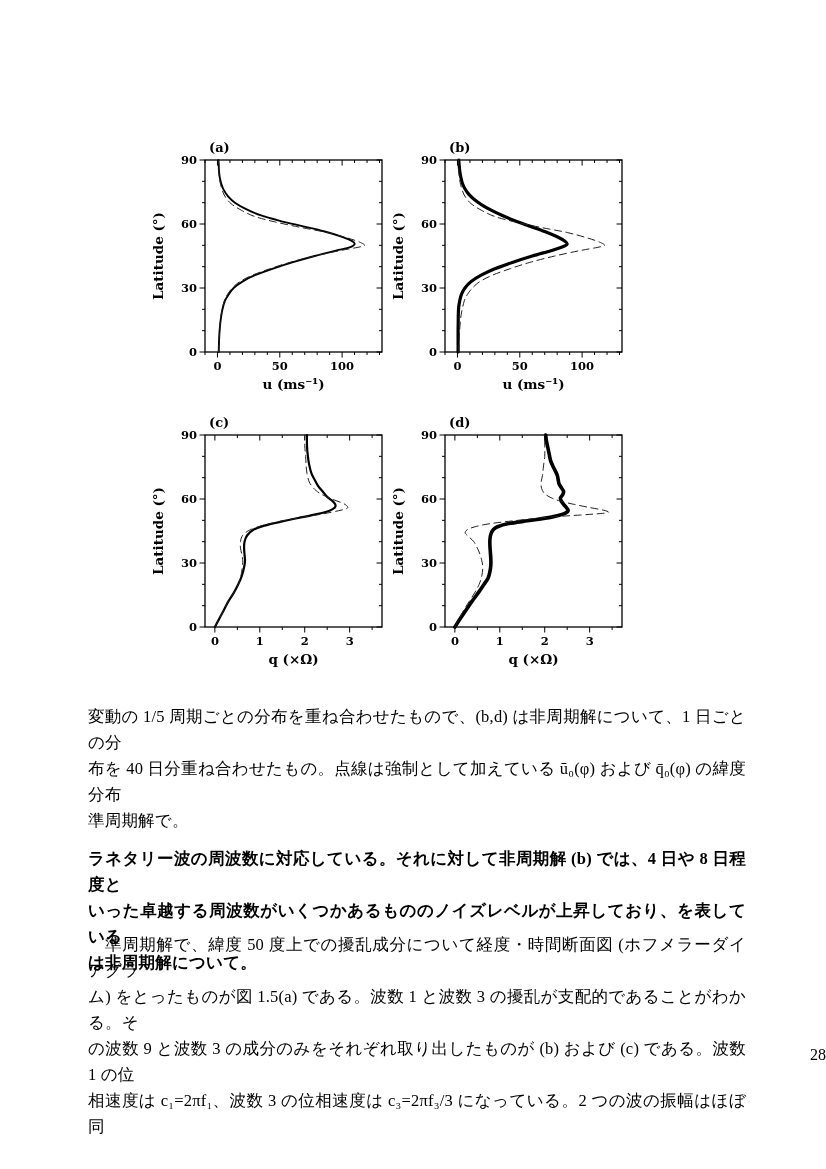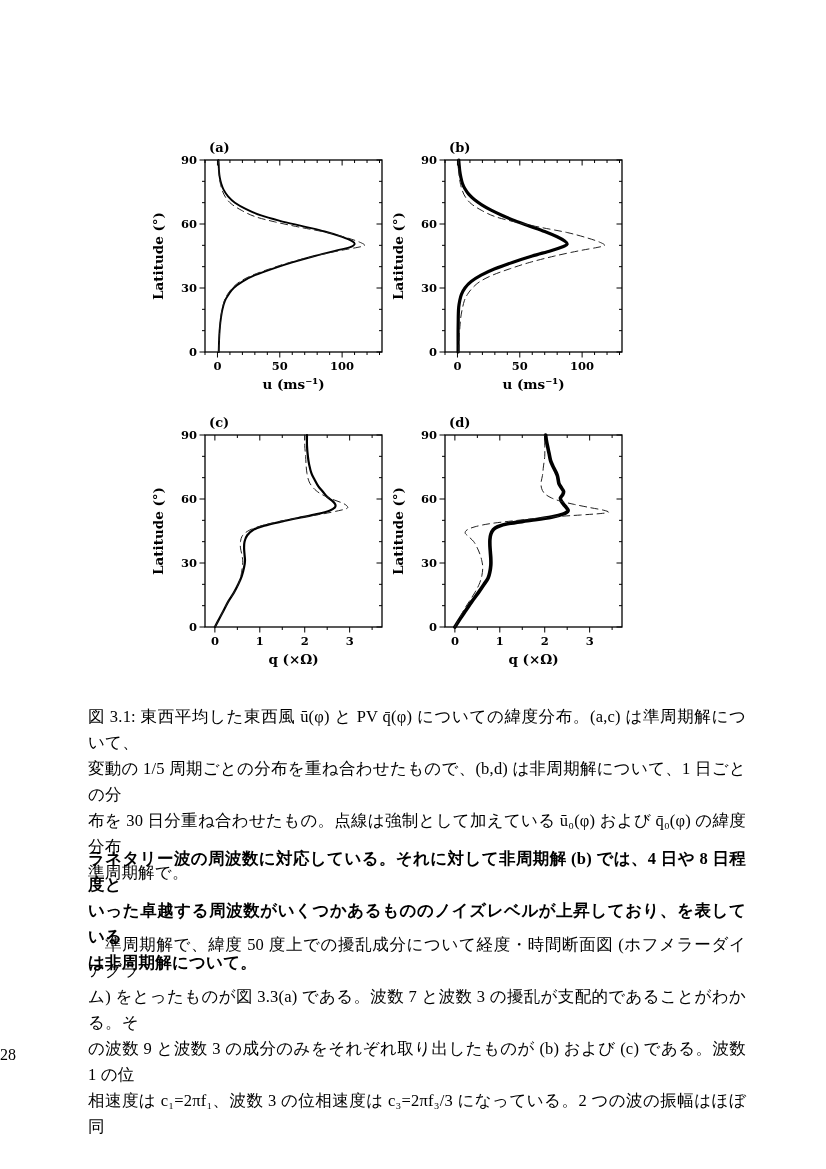--- a/index.html
+++ b/index.html
@@ -16,21 +16,21 @@
   .textblock{
     position:absolute;left:88px;width:658px;
     font-size:16.5px;line-height:26px;color:#000;
     text-align:justify;letter-spacing:0.2px;
   }
   #caption{top:704px;}
   #para1{top:846px;font-weight:bold;}
   #para2{top:932px;}
   .tline{white-space:pre-wrap;}
   #page-number{
-    position:absolute;left:0;top:1046px;width:826px;text-align:left;
+    position:absolute;left:0;top:1046px;width:826px;text-align:right;
     font-size:16px;
   }
   svg text{font-family:"DejaVu Serif","Liberation Serif",serif;}
   .ticklab{font-size:11.5px;font-weight:bold;}
   .axlab{font-size:13.5px;font-weight:bold;}
   .panletter{font-size:13px;font-weight:bold;}
 </style>
 </head>
 <body>
 
@@ -264,31 +264,30 @@
         <text x="49" y="94" text-anchor="end" class="ticklab">60</text>
         <text x="49" y="30" text-anchor="end" class="ticklab">90</text>
         <text x="145.5" y="255" text-anchor="middle" class="axlab">q (×Ω)</text>
         <text x="15" y="122" text-anchor="middle" class="axlab" transform="rotate(-90 15 122)">Latitude (°)</text>
         <text x="61" y="18" class="panletter">(d)</text>
         <path d="M66.88324873096447 218 C67.78 216.58 70.40 212.31 72.27 209.47 C74.15 206.62 76.17 203.78 78.11 200.93 C80.06 198.09 81.93 195.24 83.95 192.40 C85.98 189.56 88.22 186.71 90.24 183.87 C92.27 181.02 94.44 177.82 96.08 175.33 C97.73 172.84 99.15 171.07 100.13 168.93 C101.10 166.80 101.47 164.67 101.92 162.53 C102.37 160.40 102.67 158.27 102.82 156.13 C102.97 154.00 102.90 151.87 102.82 149.73 C102.75 147.60 102.52 145.47 102.37 143.33 C102.22 141.20 102.00 139.07 101.92 136.93 C101.85 134.80 101.77 132.49 101.92 130.53 C102.07 128.58 102.30 126.80 102.82 125.20 C103.35 123.60 103.95 122.18 105.07 120.93 C106.19 119.69 106.94 118.80 109.56 117.73 C112.18 116.67 115.18 115.60 120.79 114.53 C126.41 113.47 136.14 112.40 143.25 111.33 C150.37 110.27 158.08 109.20 163.47 108.13 C168.86 107.07 172.83 106.00 175.60 104.93 C178.37 103.87 179.64 102.80 180.09 101.73 C180.54 100.67 179.04 99.60 178.29 98.53 C177.55 97.47 176.42 96.40 175.60 95.33 C174.78 94.27 173.88 93.20 173.35 92.13 C172.83 91.07 172.23 90.00 172.45 88.93 C172.68 87.87 174.18 86.80 174.70 85.73 C175.22 84.67 175.75 83.60 175.60 82.53 C175.45 81.47 174.55 80.58 173.80 79.33 C173.05 78.09 171.71 76.49 171.11 75.07 C170.51 73.64 170.51 72.22 170.21 70.80 C169.91 69.38 169.76 67.96 169.31 66.53 C168.86 65.11 168.26 63.87 167.51 62.27 C166.76 60.67 165.64 58.71 164.82 56.93 C163.99 55.16 163.17 53.56 162.57 51.60 C161.97 49.64 161.67 47.33 161.22 45.20 C160.77 43.07 160.32 40.93 159.88 38.80 C159.43 36.67 158.90 34.53 158.53 32.40 C158.15 30.27 157.78 27.07 157.63 26.00" fill="none" stroke="#000" stroke-width="3.6" stroke-linecap="round"></path>
         <path d="M66.88324873096447 218 C67.63 216.58 69.88 212.31 71.38 209.47 C72.87 206.62 74.22 203.78 75.87 200.93 C77.52 198.09 79.46 195.24 81.26 192.40 C83.06 189.56 85.00 186.71 86.65 183.87 C88.30 181.02 89.94 178.18 91.14 175.33 C92.34 172.49 93.24 169.64 93.84 166.80 C94.44 163.96 94.74 160.76 94.74 158.27 C94.74 155.78 94.29 154.00 93.84 151.87 C93.39 149.73 92.79 147.60 92.04 145.47 C91.29 143.33 90.39 141.20 89.35 139.07 C88.30 136.93 87.25 134.62 85.75 132.67 C84.25 130.71 81.78 128.76 80.36 127.33 C78.94 125.91 77.44 125.20 77.22 124.13 C76.99 123.07 77.37 122.00 79.01 120.93 C80.66 119.87 83.13 118.80 87.10 117.73 C91.07 116.67 95.71 115.60 102.82 114.53 C109.94 113.47 120.04 112.40 129.78 111.33 C139.51 110.27 150.74 109.02 161.22 108.13 C171.71 107.24 184.06 106.60 192.67 106.00 C201.28 105.40 208.24 104.97 212.89 104.51 C217.53 104.04 220.15 103.80 220.52 103.23 C220.90 102.66 218.28 101.88 215.13 101.09 C211.99 100.31 206.52 99.49 201.65 98.53 C196.79 97.57 190.80 96.40 185.93 95.33 C181.06 94.27 176.20 93.20 172.45 92.13 C168.71 91.07 166.09 90.18 163.47 88.93 C160.85 87.69 158.38 86.27 156.73 84.67 C155.08 83.07 154.19 81.29 153.59 79.33 C152.99 77.38 152.99 75.07 153.14 72.93 C153.29 70.80 154.11 69.02 154.48 66.53 C154.86 64.04 155.01 61.20 155.38 58.00 C155.76 54.80 156.51 50.89 156.73 47.33 C156.96 43.78 156.73 40.22 156.73 36.67 C156.73 33.11 156.73 27.78 156.73 26.00" fill="none" stroke="#222" stroke-width="1" stroke-linecap="round" stroke-dasharray="7 4.5"></path>
       </svg></div>
 
   <div class="textblock" id="caption">
-      <div class="tline">図 3.1: 東西平均した東西風 ū(φ) と PV q̄(φ) についての緯度分布。(a,c) は準周期解について、</div>
       <div class="tline">変動の 1/5 周期ごとの分布を重ね合わせたもので、(b,d) は非周期解について、1 日ごとの分</div>
-      <div class="tline">布を 30 日分重ね合わせたもの。点線は強制として加えている ū₀(φ) および q̄₀(φ) の緯度分布</div>
+      <div class="tline">布を 40 日分重ね合わせたもの。点線は強制として加えている ū₀(φ) および q̄₀(φ) の緯度分布</div>
       <div class="tline">準周期解で。</div>
     </div>
   <div class="textblock" id="para1">
       <div class="tline">ラネタリー波の周波数に対応している。それに対して非周期解 (b) では、4 日や 8 日程度と</div>
       <div class="tline">いった卓越する周波数がいくつかあるもののノイズレベルが上昇しており、を表している</div>
       <div class="tline">は非周期解について。</div>
     </div>
   <div class="textblock" id="para2">
       <div class="tline">　準周期解で、緯度 50 度上での擾乱成分について経度・時間断面図 (ホフメラーダイアグラ</div>
-      <div class="tline">ム) をとったものが図 3.3(a) である。波数 7 と波数 3 の擾乱が支配的であることがわかる。そ</div>
+      <div class="tline">ム) をとったものが図 1.5(a) である。波数 1 と波数 3 の擾乱が支配的であることがわかる。そ</div>
       <div class="tline">の波数 9 と波数 3 の成分のみをそれぞれ取り出したものが (b) および (c) である。波数 1 の位</div>
       <div class="tline">相速度は c₁=2πf₁、波数 3 の位相速度は c₃=2πf₃/3 になっている。2 つの波の振幅はほぼ同</div>
     </div>
 
   <div id="page-number">28</div>
 </div>
 
 </body></html>

